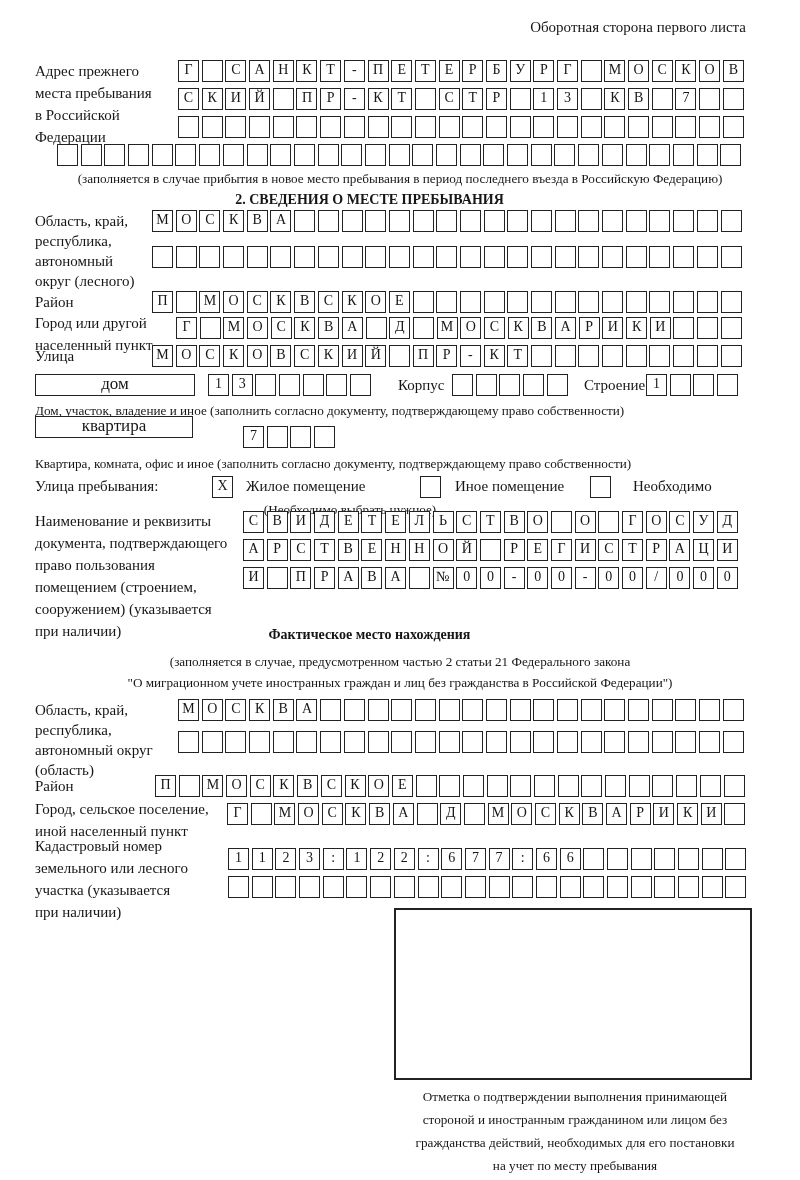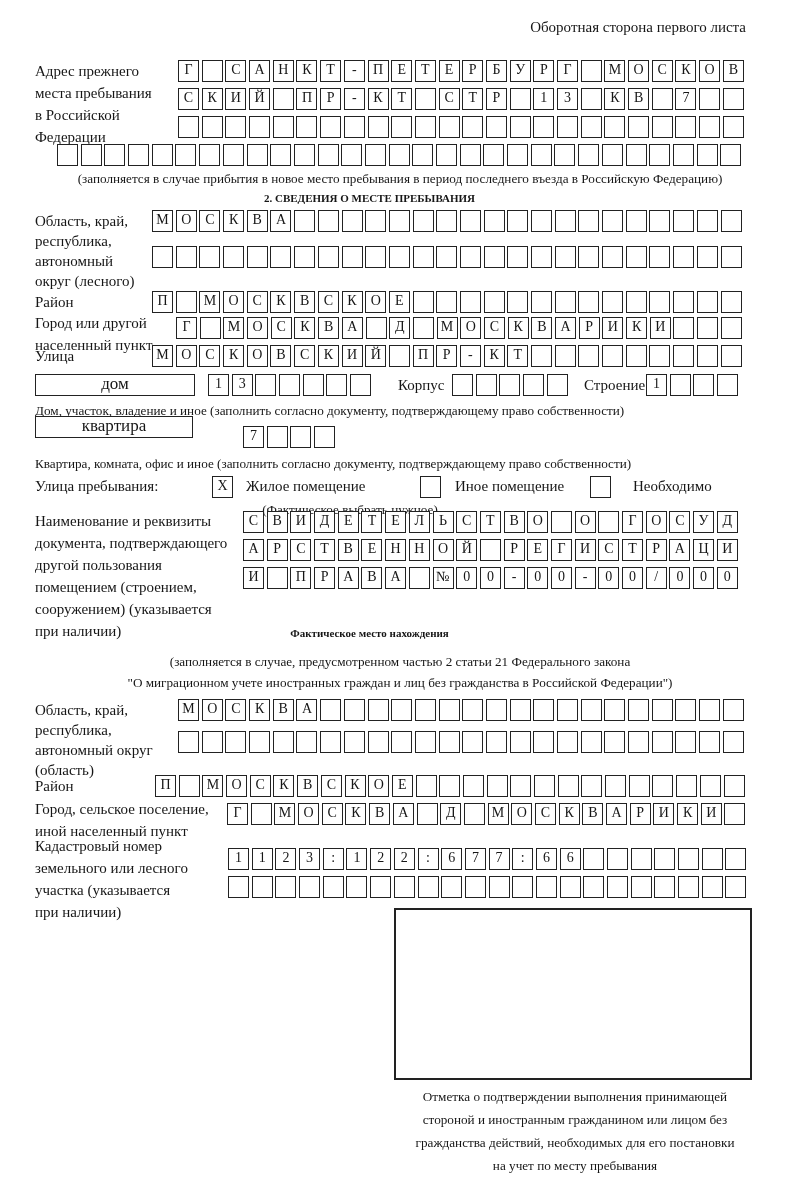--- a/index.html
+++ b/index.html
@@ -2,21 +2,21 @@
 <html><head>
 <meta charset="utf-8">
 <style>
   *{box-sizing:border-box}
   html,body{margin:0;padding:0}
   body{width:800px;height:1180px;background:#fff;position:relative;overflow:hidden;
        font-family:"Liberation Serif","DejaVu Serif",serif;color:#161616}
   .lbl{position:absolute;font-size:15px;line-height:19px;white-space:nowrap}
   .cap{position:absolute;font-size:13.2px;line-height:17px;white-space:nowrap}
   .center{text-align:center;white-space:normal}
-  .hdr{position:absolute;left:0;width:739px;text-align:center;font-weight:700;font-size:11px}
+  .hdr{position:absolute;left:0;width:739px;text-align:center;font-weight:700;font-size:14px}
   .boxrow{position:absolute;display:flex;white-space:nowrap}
   .cell{flex:none;width:21px;height:22px;border:1.7px solid #222;margin-right:2.7px;
         text-align:center;font-size:14px;line-height:18px;background:#fff}
   .wbox{position:absolute;height:22px;border:1.7px solid #222;text-align:center;
         font-size:17px;line-height:18px;background:#fff}
   .ckcell{position:absolute;width:21px;height:22px;border:1.7px solid #222;
         text-align:center;font-size:14px;line-height:18px;background:#fff}
   .bigbox{position:absolute;border:2px solid #222;background:#fff}
 </style>
 </head>
@@ -323,25 +323,25 @@
   </div>
 <div class="cap" style="left:35px;top:455px">Квартира, комната, офис и иное (заполнить согласно документу, подтверждающему право собственности)</div>
 
 <div class="lbl" style="left:35px;top:477px">Улица пребывания:</div>
 <div class="ckcell" style="left:212px;top:476px">X</div>
 <div class="lbl" style="left:246px;top:477px">Жилое помещение</div>
 <div class="ckcell" style="left:420px;top:476px"></div>
 <div class="lbl" style="left:455px;top:477px">Иное помещение</div>
 <div class="ckcell" style="left:590px;top:476px"></div>
 <div class="lbl" style="left:633px;top:477px">Необходимо</div>
-<div class="cap" style="left:150px;top:501px;width:400px;text-align:center">(Фактическое выбрать нужное)</div>
+<div class="cap" style="left:150px;top:501px;width:400px;text-align:center">(Необходимо выбрать нужное)</div>
 
 <div class="lbl" style="left:35px;top:512px">Наименование и реквизиты</div>
 <div class="lbl" style="left:35px;top:534px">документа, подтверждающего</div>
-<div class="lbl" style="left:35px;top:556px">другой пользования</div>
+<div class="lbl" style="left:35px;top:556px">право пользования</div>
 <div class="lbl" style="left:35px;top:578px">помещением (строением,</div>
 <div class="lbl" style="left:35px;top:600px">сооружением) (указывается</div>
 <div class="lbl" style="left:35px;top:622px">при наличии)</div>
 <div class="boxrow" style="left:243px;top:511px">
     <span class="cell">С</span>
     <span class="cell">В</span>
     <span class="cell">И</span>
     <span class="cell">Д</span>
     <span class="cell">Е</span>
     <span class="cell">Т</span>

